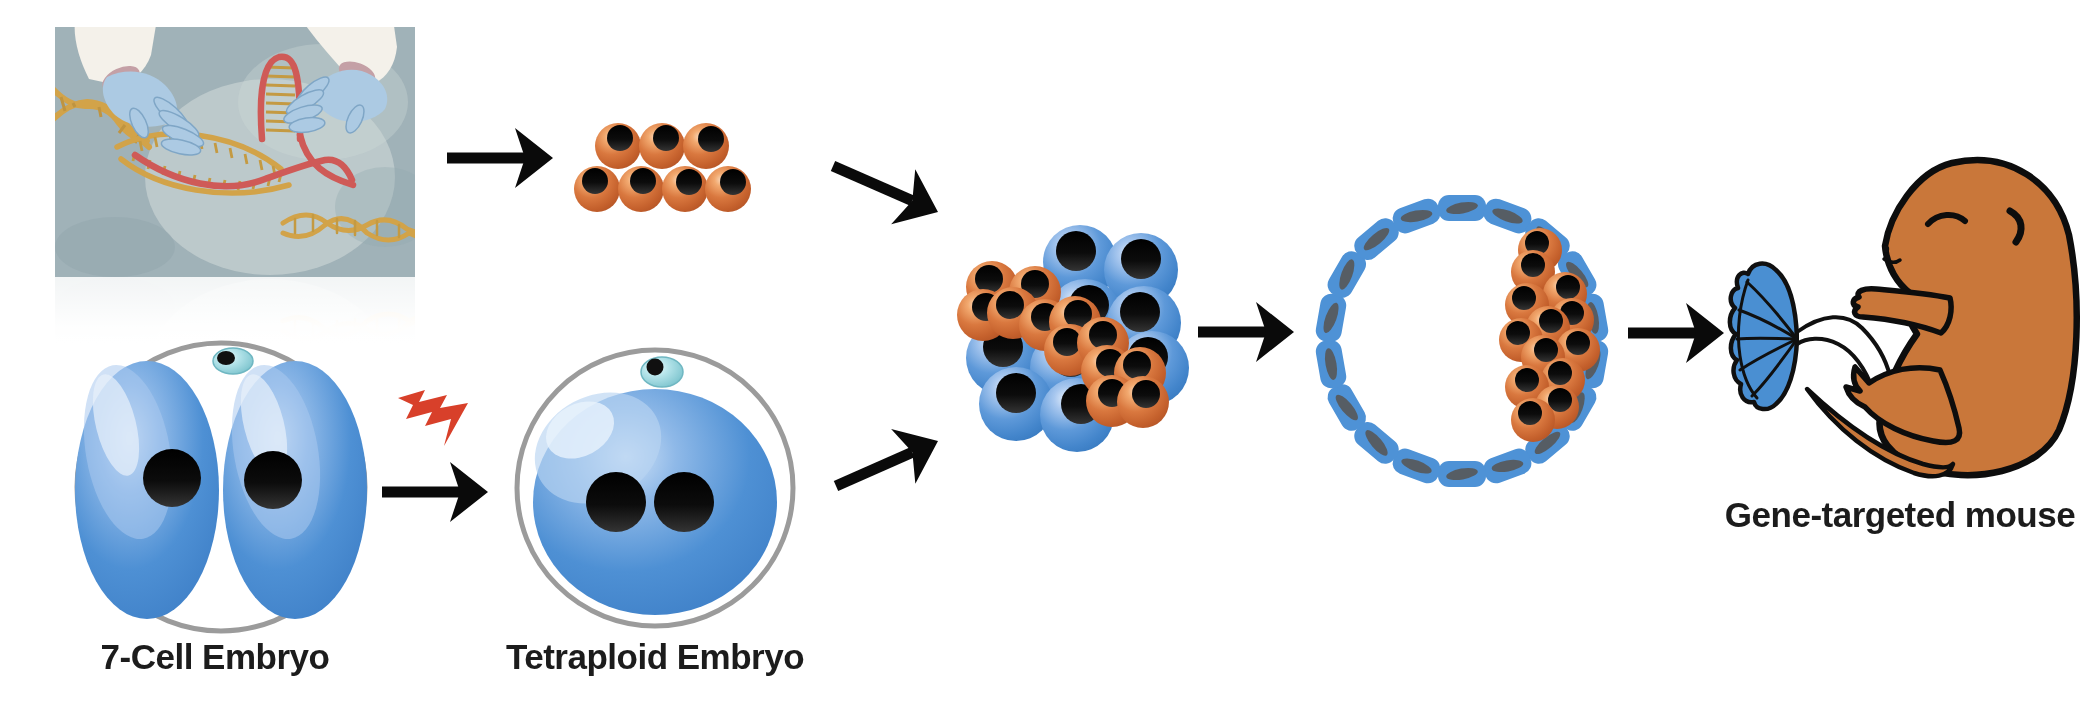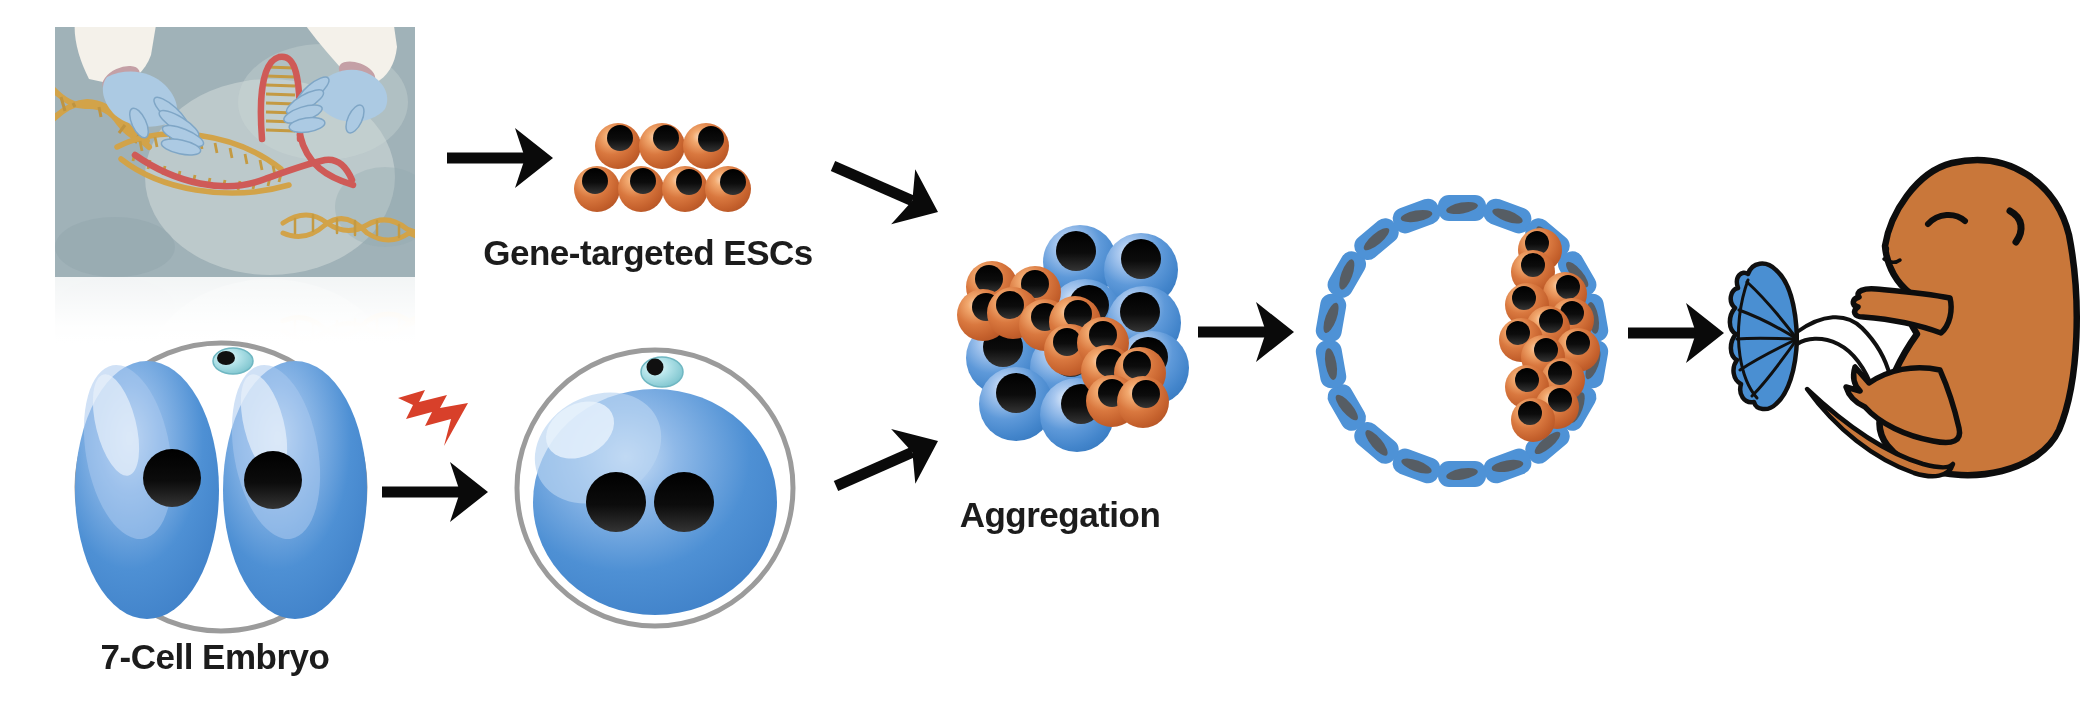--- a/index.html
+++ b/index.html
@@ -447,17 +447,17 @@
     <path d="M1807,389 C1842,422 1882,452 1923,464 C1938,468 1949,469 1953,464 C1949,477 1933,479 1914,473 C1874,459 1836,429 1807,389 Z" fill="var(--mouse_orange,#c9773a)" stroke-width="4.5"></path>
     <path d="M1940,370 C1914,364 1888,370 1869,383 L1855,367 C1852,377 1854,385 1860,391 L1846,387 C1849,397 1856,403 1865,407 C1880,424 1906,436 1933,441 C1953,445 1962,441 1959,428 C1954,406 1948,388 1940,370 Z" fill="var(--mouse_orange,#c9773a)" stroke-width="5.5"></path>
     <path d="M1950,298 C1925,293 1898,291 1876,289 C1864,288 1855,291 1859,297 C1852,299 1851,305 1858,307 C1852,311 1854,317 1863,317 C1888,319 1917,324 1941,333 C1950,325 1953,310 1950,298 Z" fill="var(--mouse_orange,#c9773a)" stroke-width="5.5"></path>
     <path d="M1928,224 C1938,213 1955,212 1965,221" fill="none" stroke-width="6"></path>
     <path d="M2010,211 C2023,218 2024,231 2016,242" fill="none" stroke-width="7"></path>
     <circle cx="1886" cy="249" r="3.2" fill="#101010" stroke="none"></circle>
     <path d="M1884,259 C1890,263 1896,263 1900,260" fill="none" stroke-width="3.5"></path>
   </g>
 </svg>
 
-<div class="lbl" style="left:468px;top:234px;width:360px;">Gene-targeted ESCs</div>
 <div class="lbl" style="left:35px;top:638px;width:360px;">7-Cell Embryo</div>
-<div class="lbl" style="left:880px;top:496px;width:360px;">Aggregation</div>
+<div class="lbl" style="left:475px;top:638px;width:360px;">Tetraploid Embryo</div>
+<div class="lbl" style="left:1700px;top:496px;width:400px;">Gene-targeted mouse</div>
 
 </div>
 
 </body></html>

